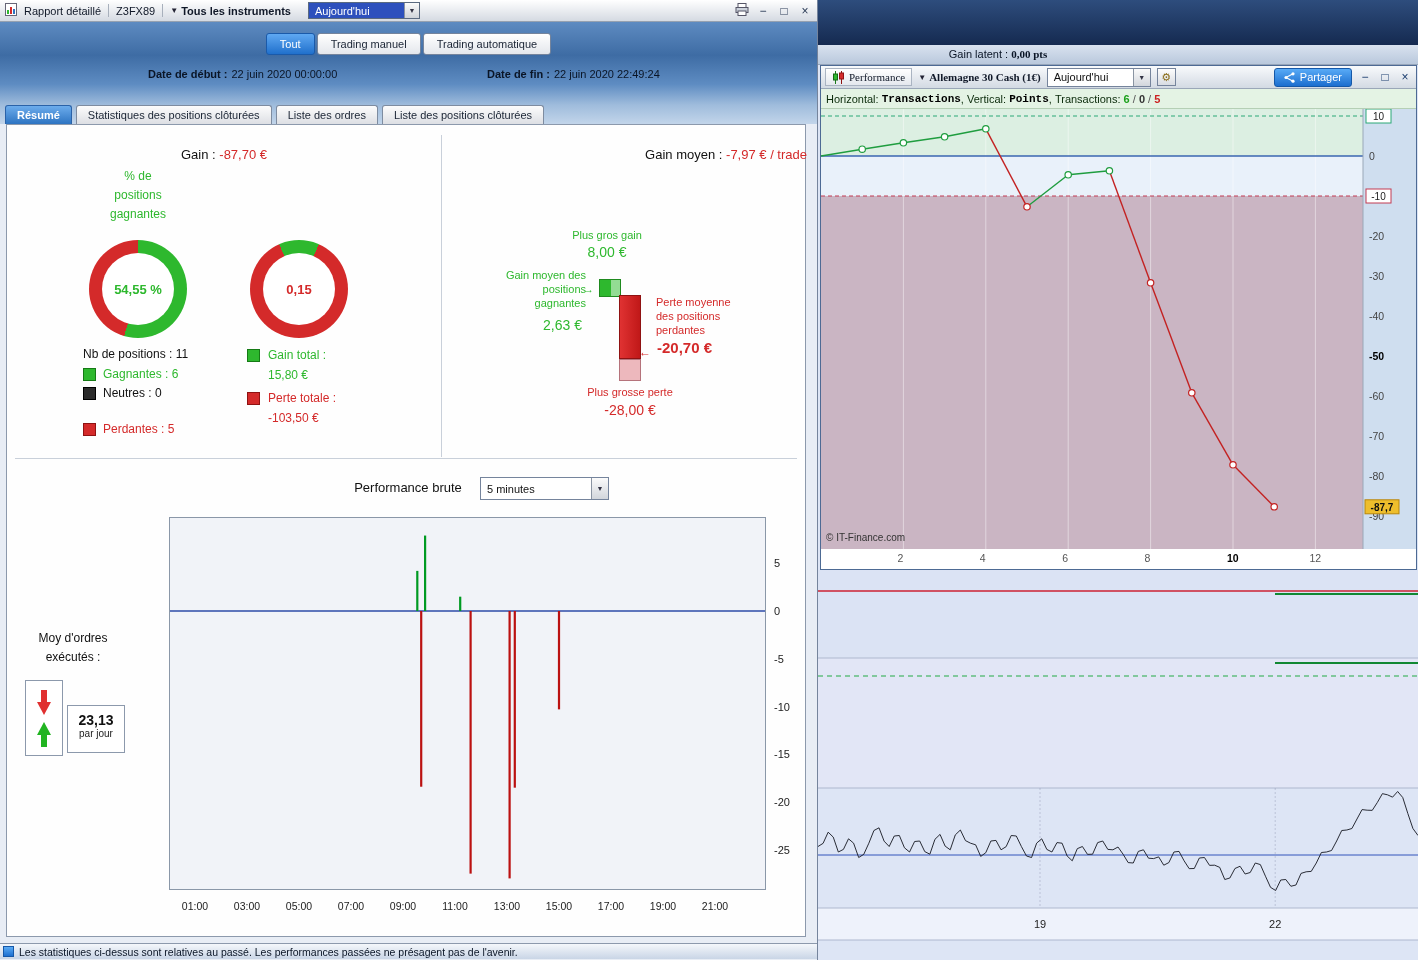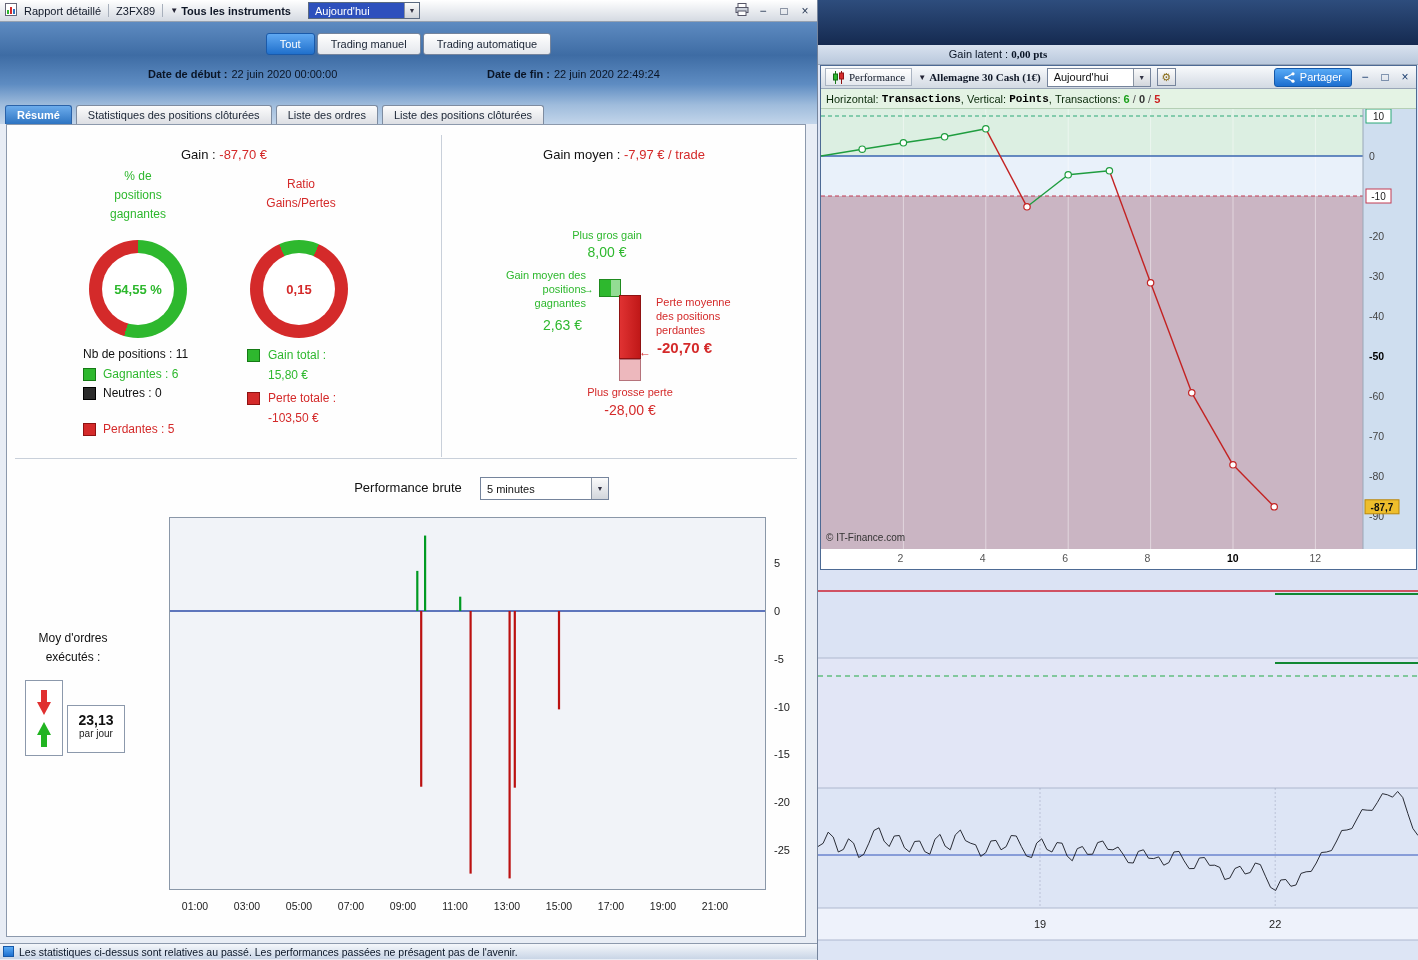--- a/index.html
+++ b/index.html
@@ -30,21 +30,21 @@
 .date-end{position:absolute;left:487px;}
 .date-label{font-weight:bold;margin-right:4px;}
 .tab-strip{position:absolute;left:0;top:105px;width:100%;height:19px;background:linear-gradient(#9fbcdc,#c2d5ea);}
 .report-tabs{position:absolute;left:5px;top:105px;display:flex;gap:4px;z-index:2;}
 .report-tab{height:19px;display:flex;align-items:center;padding:0 11px;font-size:11px;color:#1a2434;background:linear-gradient(#fcfcfc,#dddfe4);border:1px solid #7e8ca0;border-bottom:none;border-radius:3px 3px 0 0;cursor:default;}
 .report-tab.active{background:linear-gradient(#6cacec,#2d74c2);color:#fff;font-weight:bold;border-color:#2a62a8;}
 .content-panel{position:absolute;left:6px;top:124px;width:800px;height:813px;background:#fefefe;border:1px solid #8c99ac;}
 .vdiv{position:absolute;left:434px;top:10px;width:1px;height:322px;background:#c9d0da;}
 .hdiv{position:absolute;left:8px;top:333px;width:782px;height:1px;background:#c9d0da;}
 .gain-line{position:absolute;left:0;top:22px;width:434px;text-align:center;font-size:13px;}
-.gainmoyen-line{position:absolute;left:434px;top:22px;width:366px;text-align:center;font-size:13px;}
+.gainmoyen-line{position:absolute;left:434px;top:22px;width:366px;text-align:right;font-size:13px;}
 .pct-title{position:absolute;left:41px;top:42px;width:180px;text-align:center;font-size:12px;line-height:19px;}
 .ratio-title{position:absolute;left:209px;top:50px;width:170px;text-align:center;font-size:12px;line-height:19px;}
 .donut{position:absolute;width:98px;height:98px;border-radius:50%;display:flex;align-items:center;justify-content:center;}
 .donut::before{content:"";position:absolute;inset:13px;background:#fff;border-radius:50%;}
 .donut .val{position:relative;font-size:13px;font-weight:bold;}
 .nb-pos{position:absolute;left:76px;top:222px;font-size:12px;color:#111;}
 .legend-row{position:absolute;left:76px;display:flex;align-items:center;gap:7px;font-size:12px;}
 .sq{width:13px;height:13px;border:1px solid;display:inline-block;}
 .abs{position:absolute;}
 .fs12{font-size:12px;}
@@ -161,24 +161,20 @@
     <div class="content-panel">
       <div class="gain-line"><span class="black">Gain : </span><span class="red">-87,70 €</span></div>
       <div class="gainmoyen-line"><span class="black">Gain moyen : </span><span class="red">-7,97 € / trade</span></div>
       <div class="vdiv"></div>
       <div class="hdiv"></div>
 
       <div class="pct-title green">
         <div>% de</div>
         <div>positions</div>
         <div>gagnantes</div>
-      </div>
-      <div class="ratio-title red">
-        <div>Ratio</div>
-        <div>Gains/Pertes</div>
       </div>
 
       <div class="donut" id="donut-win" style="left: 82px; top: 115px; background: conic-gradient(rgb(46, 184, 46) 0deg, rgb(46, 184, 46) 196.4deg, rgb(212, 42, 42) 196.4deg, rgb(212, 42, 42) 360deg);">
         <span class="val green">54,55 %</span>
       </div>
       <div class="donut" id="donut-ratio" style="left: 243px; top: 115px; background: conic-gradient(from -24deg, rgb(46, 184, 46) 0deg, rgb(46, 184, 46) 48deg, rgb(212, 42, 42) 48deg, rgb(212, 42, 42) 360deg);">
         <span class="val red">0,15</span>
       </div>
 
       <div class="nb-pos">Nb de positions : 11</div>

